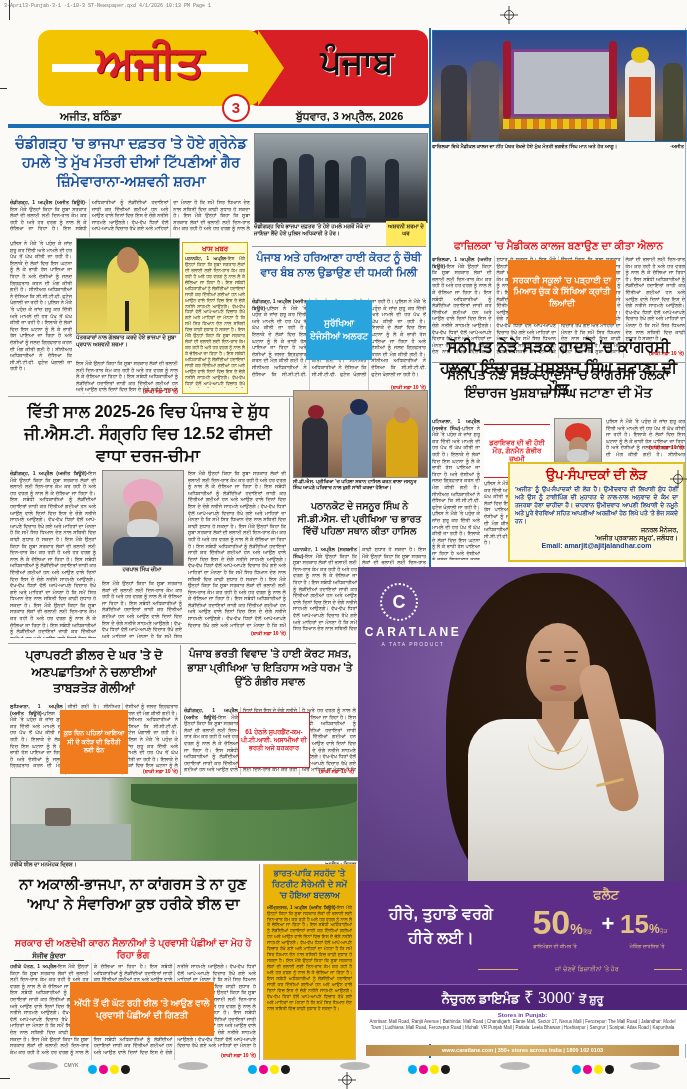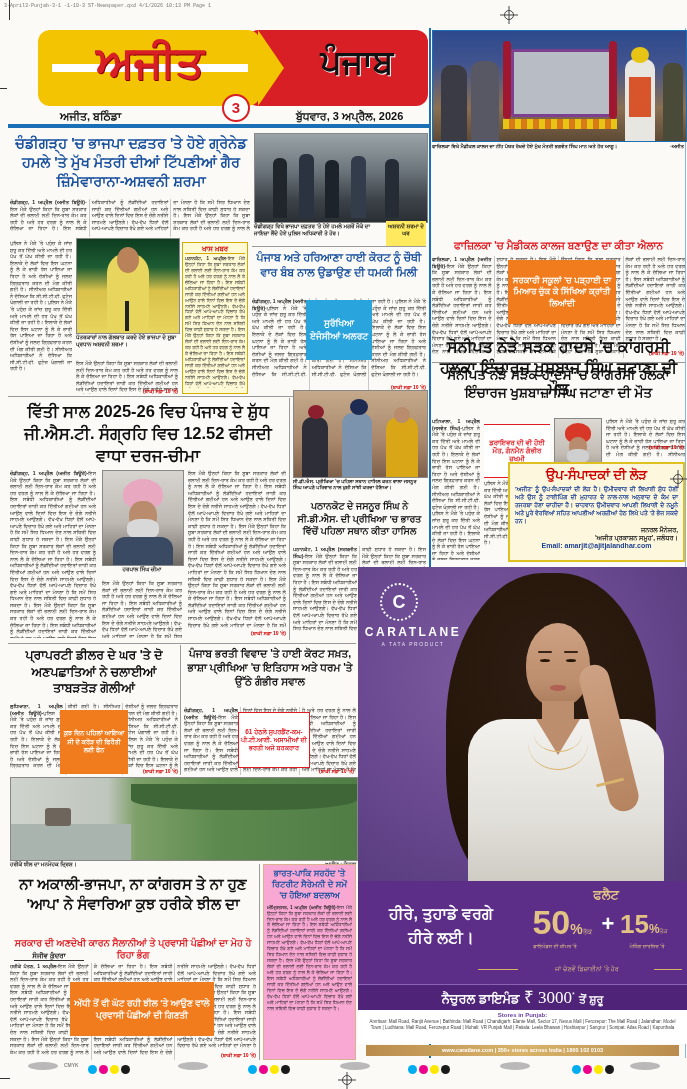--- a/index.html
+++ b/index.html
@@ -164,21 +164,21 @@
   <div class="abs hl hl-black" style="left:10px;top:874px;width:246px;height:60px;font-size:15px;text-align:center;">ਨਾ ਅਕਾਲੀ-ਭਾਜਪਾ, ਨਾ ਕਾਂਗਰਸ ਤੇ ਨਾ ਹੁਣ 'ਆਪ' ਨੇ ਸੰਵਾਰਿਆ ਕੁਝ ਹਰੀਕੇ ਝੀਲ ਦਾ</div>
   <div class="abs sub-red" style="left:10px;top:937px;width:246px;font-size:9.5px;">ਸਰਕਾਰ ਦੀ ਅਣਦੇਖੀ ਕਾਰਨ ਸੈਲਾਨੀਆਂ ਤੇ ਪ੍ਰਵਾਸੀ ਪੰਛੀਆਂ ਦਾ ਮੋਹ ਹੋ ਰਿਹਾ ਭੰਗ</div>
   <div class="abs" style="left:14px;top:952px;width:70px;font-size:7px;font-weight:bold;text-align:center;border-bottom:0.5px solid #333;">ਸੰਜੀਵ ਕੁੰਦਰਾ</div>
   <div class="abs body cols3" style="left:10px;top:963px;width:246px;height:97px;">
     <span class="dl">ਹਰੀਕੇ ਪੱਤਣ, 1 ਅਪ੍ਰੈਲ-</span><span>ਇਸ ਮੌਕੇ ਉਨ੍ਹਾਂ ਕਿਹਾ ਕਿ ਸੂਬਾ ਸਰਕਾਰ ਲੋਕਾਂ ਦੀ ਭਲਾਈ ਲਈ ਦਿਨ-ਰਾਤ ਕੰਮ ਕਰ ਰਹੀ ਹੈ ਅਤੇ ਹਰ ਵਰਗ ਨੂੰ ਨਾਲ ਲੈ ਕੇ ਚੱਲਿਆ ਜਾ ਰਿਹਾ ਹੈ। ਇਸ ਸਬੰਧੀ ਅਧਿਕਾਰੀਆਂ ਨੂੰ ਲੋੜੀਂਦੀਆਂ ਹਦਾਇਤਾਂ ਜਾਰੀ ਕਰ ਦਿੱਤੀਆਂ ਗਈਆਂ ਹਨ ਅਤੇ ਆਉਣ ਵਾਲੇ ਦਿਨਾਂ ਵਿਚ ਇਸ ਦੇ ਚੰਗੇ ਨਤੀਜੇ ਸਾਹਮਣੇ ਆਉਣਗੇ। ਵੱਖ-ਵੱਖ ਧਿਰਾਂ ਵੱਲੋਂ ਆਪੋ-ਆਪਣੇ ਵਿਚਾਰ ਰੱਖੇ ਗਏ ਅਤੇ ਮਾਹਿਰਾਂ ਦਾ ਮੰਨਣਾ ਹੈ ਕਿ ਸਮੇਂ ਸਿਰ ਧਿਆਨ ਦੇਣ ਨਾਲ ਸਥਿਤੀ ਵਿਚ ਕਾਫ਼ੀ ਸੁਧਾਰ ਹੋ ਸਕਦਾ ਹੈ। ਇਸ ਮੌਕੇ ਉਨ੍ਹਾਂ ਕਿਹਾ ਕਿ ਸੂਬਾ ਸਰਕਾਰ ਲੋਕਾਂ ਦੀ ਭਲਾਈ ਲਈ ਦਿਨ-ਰਾਤ ਕੰਮ ਕਰ ਰਹੀ ਹੈ ਅਤੇ ਹਰ ਵਰਗ ਨੂੰ ਨਾਲ ਲੈ ਕੇ ਚੱਲਿਆ ਜਾ ਰਿਹਾ ਹੈ। ਇਸ ਸਬੰਧੀ ਅਧਿਕਾਰੀਆਂ ਨੂੰ ਲੋੜੀਂਦੀਆਂ ਹਦਾਇਤਾਂ ਜਾਰੀ ਕਰ ਦਿੱਤੀਆਂ ਗਈਆਂ ਹਨ ਅਤੇ ਆਉਣ ਵਾਲੇ ਦਿਨਾਂ ਵਿਚ ਇਸ ਦੇ ਚੰਗੇ ਨਤੀਜੇ ਸਾਹਮਣੇ ਆਉਣਗੇ। ਵੱਖ-ਵੱਖ ਧਿਰਾਂ ਵੱਲੋਂ ਆਪੋ-ਆਪਣੇ ਵਿਚਾਰ ਰੱਖੇ ਗਏ ਅਤੇ ਮਾਹਿਰਾਂ ਦਾ ਮੰਨਣਾ ਹੈ ਕਿ ਸਮੇਂ ਸਿਰ ਧਿਆਨ ਦੇਣ ਨਾਲ ਸਥਿਤੀ ਵਿਚ ਕਾਫ਼ੀ ਸੁਧਾਰ ਹੋ ਸਕਦਾ ਹੈ। ਇਸ ਮੌਕੇ ਉਨ੍ਹਾਂ ਕਿਹਾ ਕਿ ਸੂਬਾ ਸਰਕਾਰ ਲੋਕਾਂ ਦੀ ਭਲਾਈ ਲਈ ਦਿਨ-ਰਾਤ ਕੰਮ ਕਰ ਰਹੀ ਹੈ ਅਤੇ ਹਰ ਵਰਗ ਨੂੰ ਨਾਲ ਲੈ ਕੇ ਚੱਲਿਆ ਜਾ ਰਿਹਾ ਹੈ। ਇਸ ਸਬੰਧੀ ਅਧਿਕਾਰੀਆਂ ਨੂੰ ਲੋੜੀਂਦੀਆਂ ਹਦਾਇਤਾਂ ਜਾਰੀ ਕਰ ਦਿੱਤੀਆਂ ਗਈਆਂ ਹਨ ਅਤੇ ਆਉਣ ਵਾਲੇ ਦਿਨਾਂ ਵਿਚ ਇਸ ਦੇ ਚੰਗੇ ਨਤੀਜੇ ਸਾਹਮਣੇ ਆਉਣਗੇ। ਵੱਖ-ਵੱਖ ਧਿਰਾਂ ਵੱਲੋਂ ਆਪੋ-ਆਪਣੇ ਵਿਚਾਰ ਰੱਖੇ ਗਏ ਅਤੇ ਮਾਹਿਰਾਂ ਦਾ ਮੰਨਣਾ ਹੈ ਕਿ ਸਮੇਂ ਸਿਰ ਧਿਆਨ ਦੇਣ ਨਾਲ ਸਥਿਤੀ ਵਿਚ ਕਾਫ਼ੀ ਸੁਧਾਰ ਹੋ ਸਕਦਾ ਹੈ। ਇਸ ਮੌਕੇ ਉਨ੍ਹਾਂ ਕਿਹਾ ਕਿ ਸੂਬਾ ਸਰਕਾਰ ਲੋਕਾਂ ਦੀ ਭਲਾਈ ਲਈ ਦਿਨ-ਰਾਤ ਕੰਮ ਕਰ ਰਹੀ ਹੈ ਅਤੇ ਹਰ ਵਰਗ ਨੂੰ ਨਾਲ ਲੈ ਕੇ ਚੱਲਿਆ ਜਾ ਰਿਹਾ ਹੈ। ਇਸ ਸਬੰਧੀ ਅਧਿਕਾਰੀਆਂ ਨੂੰ ਲੋੜੀਂਦੀਆਂ ਹਦਾਇਤਾਂ ਜਾਰੀ ਕਰ ਦਿੱਤੀਆਂ ਗਈਆਂ ਹਨ ਅਤੇ ਆਉਣ ਵਾਲੇ ਦਿਨਾਂ ਵਿਚ ਇਸ ਦੇ ਚੰਗੇ ਨਤੀਜੇ ਸਾਹਮਣੇ ਆਉਣਗੇ। ਵੱਖ-ਵੱਖ ਧਿਰਾਂ ਵੱਲੋਂ ਆਪੋ-ਆਪਣੇ ਵਿਚਾਰ ਰੱਖੇ ਗਏ ਅਤੇ ਮਾਹਿਰਾਂ ਦਾ ਮੰਨਣਾ ਹੈ ਕਿ ਸਮੇਂ ਸਿਰ ਧਿਆਨ ਦੇਣ ਨਾਲ ਸਥਿਤੀ ਵਿਚ ਕਾਫ਼ੀ ਸੁਧਾਰ ਹੋ ਸਕਦਾ ਹੈ। </span>
   </div>
   <div class="abs orange-box" style="left:70px;top:982px;width:140px;height:50px;font-size:9px;">ਅੱਧੀ ਤੋਂ ਵੀ ਘੱਟ ਰਹੀ ਝੀਲ 'ਤੇ ਆਉਣ ਵਾਲੇ ਪ੍ਰਵਾਸੀ ਪੰਛੀਆਂ ਦੀ ਗਿਣਤੀ</div>
   <div class="abs more" style="left:178px;top:1052px;width:78px;">(ਬਾਕੀ ਸਫ਼ਾ 10 'ਤੇ)</div>
 
   <div class="abs vr" style="left:259px;top:864px;height:196px;"></div>
-  <div class="abs" style="left:263px;top:864px;width:93px;height:196px;background:#f9a8d4;border:0.5px solid #d8b28e;padding:3px;box-sizing:border-box;">
+  <div class="abs" style="left:263px;top:864px;width:93px;height:196px;background:#eab308;border:0.5px solid #d8b28e;padding:3px;box-sizing:border-box;">
     <div class="hl hl-blue" style="font-size:8.5px;margin-bottom:3px;">ਭਾਰਤ-ਪਾਕਿ ਸਰਹੱਦ 'ਤੇ ਰਿਟਰੀਟ ਸੈਰੇਮਨੀ ਦੇ ਸਮੇਂ 'ਚ ਹੋਇਆ ਬਦਲਾਅ</div>
     <div class="body" style="font-size:4.5px;height:140px;">
       <span class="dl">ਅੰਮ੍ਰਿਤਸਰ, 1 ਅਪ੍ਰੈਲ (ਅਜੀਤ ਬਿਊਰੋ)-</span><span>ਇਸ ਮੌਕੇ ਉਨ੍ਹਾਂ ਕਿਹਾ ਕਿ ਸੂਬਾ ਸਰਕਾਰ ਲੋਕਾਂ ਦੀ ਭਲਾਈ ਲਈ ਦਿਨ-ਰਾਤ ਕੰਮ ਕਰ ਰਹੀ ਹੈ ਅਤੇ ਹਰ ਵਰਗ ਨੂੰ ਨਾਲ ਲੈ ਕੇ ਚੱਲਿਆ ਜਾ ਰਿਹਾ ਹੈ। ਇਸ ਸਬੰਧੀ ਅਧਿਕਾਰੀਆਂ ਨੂੰ ਲੋੜੀਂਦੀਆਂ ਹਦਾਇਤਾਂ ਜਾਰੀ ਕਰ ਦਿੱਤੀਆਂ ਗਈਆਂ ਹਨ ਅਤੇ ਆਉਣ ਵਾਲੇ ਦਿਨਾਂ ਵਿਚ ਇਸ ਦੇ ਚੰਗੇ ਨਤੀਜੇ ਸਾਹਮਣੇ ਆਉਣਗੇ। ਵੱਖ-ਵੱਖ ਧਿਰਾਂ ਵੱਲੋਂ ਆਪੋ-ਆਪਣੇ ਵਿਚਾਰ ਰੱਖੇ ਗਏ ਅਤੇ ਮਾਹਿਰਾਂ ਦਾ ਮੰਨਣਾ ਹੈ ਕਿ ਸਮੇਂ ਸਿਰ ਧਿਆਨ ਦੇਣ ਨਾਲ ਸਥਿਤੀ ਵਿਚ ਕਾਫ਼ੀ ਸੁਧਾਰ ਹੋ ਸਕਦਾ ਹੈ। ਇਸ ਮੌਕੇ ਉਨ੍ਹਾਂ ਕਿਹਾ ਕਿ ਸੂਬਾ ਸਰਕਾਰ ਲੋਕਾਂ ਦੀ ਭਲਾਈ ਲਈ ਦਿਨ-ਰਾਤ ਕੰਮ ਕਰ ਰਹੀ ਹੈ ਅਤੇ ਹਰ ਵਰਗ ਨੂੰ ਨਾਲ ਲੈ ਕੇ ਚੱਲਿਆ ਜਾ ਰਿਹਾ ਹੈ। ਇਸ ਸਬੰਧੀ ਅਧਿਕਾਰੀਆਂ ਨੂੰ ਲੋੜੀਂਦੀਆਂ ਹਦਾਇਤਾਂ ਜਾਰੀ ਕਰ ਦਿੱਤੀਆਂ ਗਈਆਂ ਹਨ ਅਤੇ ਆਉਣ ਵਾਲੇ ਦਿਨਾਂ ਵਿਚ ਇਸ ਦੇ ਚੰਗੇ ਨਤੀਜੇ ਸਾਹਮਣੇ ਆਉਣਗੇ। ਵੱਖ-ਵੱਖ ਧਿਰਾਂ ਵੱਲੋਂ ਆਪੋ-ਆਪਣੇ ਵਿਚਾਰ ਰੱਖੇ ਗਏ ਅਤੇ ਮਾਹਿਰਾਂ ਦਾ ਮੰਨਣਾ ਹੈ ਕਿ ਸਮੇਂ ਸਿਰ ਧਿਆਨ ਦੇਣ ਨਾਲ ਸਥਿਤੀ ਵਿਚ ਕਾਫ਼ੀ ਸੁਧਾਰ ਹੋ ਸਕਦਾ ਹੈ। </span>
     </div>
   </div>
 
   <div class="abs photo" style="left:432px;top:30px;width:253px;height:110px;border:1px solid #1a6fb5;background:linear-gradient(180deg,#2e4a8c 0%,#41548f 30%,#8a6f52 70%,#5e4a35 100%);">
     <div class="abs" style="left:78px;top:18px;width:96px;height:62px;background:#b8bcc4;border:3px solid #7d3f8f;border-radius:3px;"></div>
     <div class="abs" style="left:70px;top:10px;width:8px;height:78px;background:#a01830;border-radius:4px;"></div>
     <div class="abs" style="left:176px;top:10px;width:8px;height:78px;background:#a01830;border-radius:4px;"></div>

